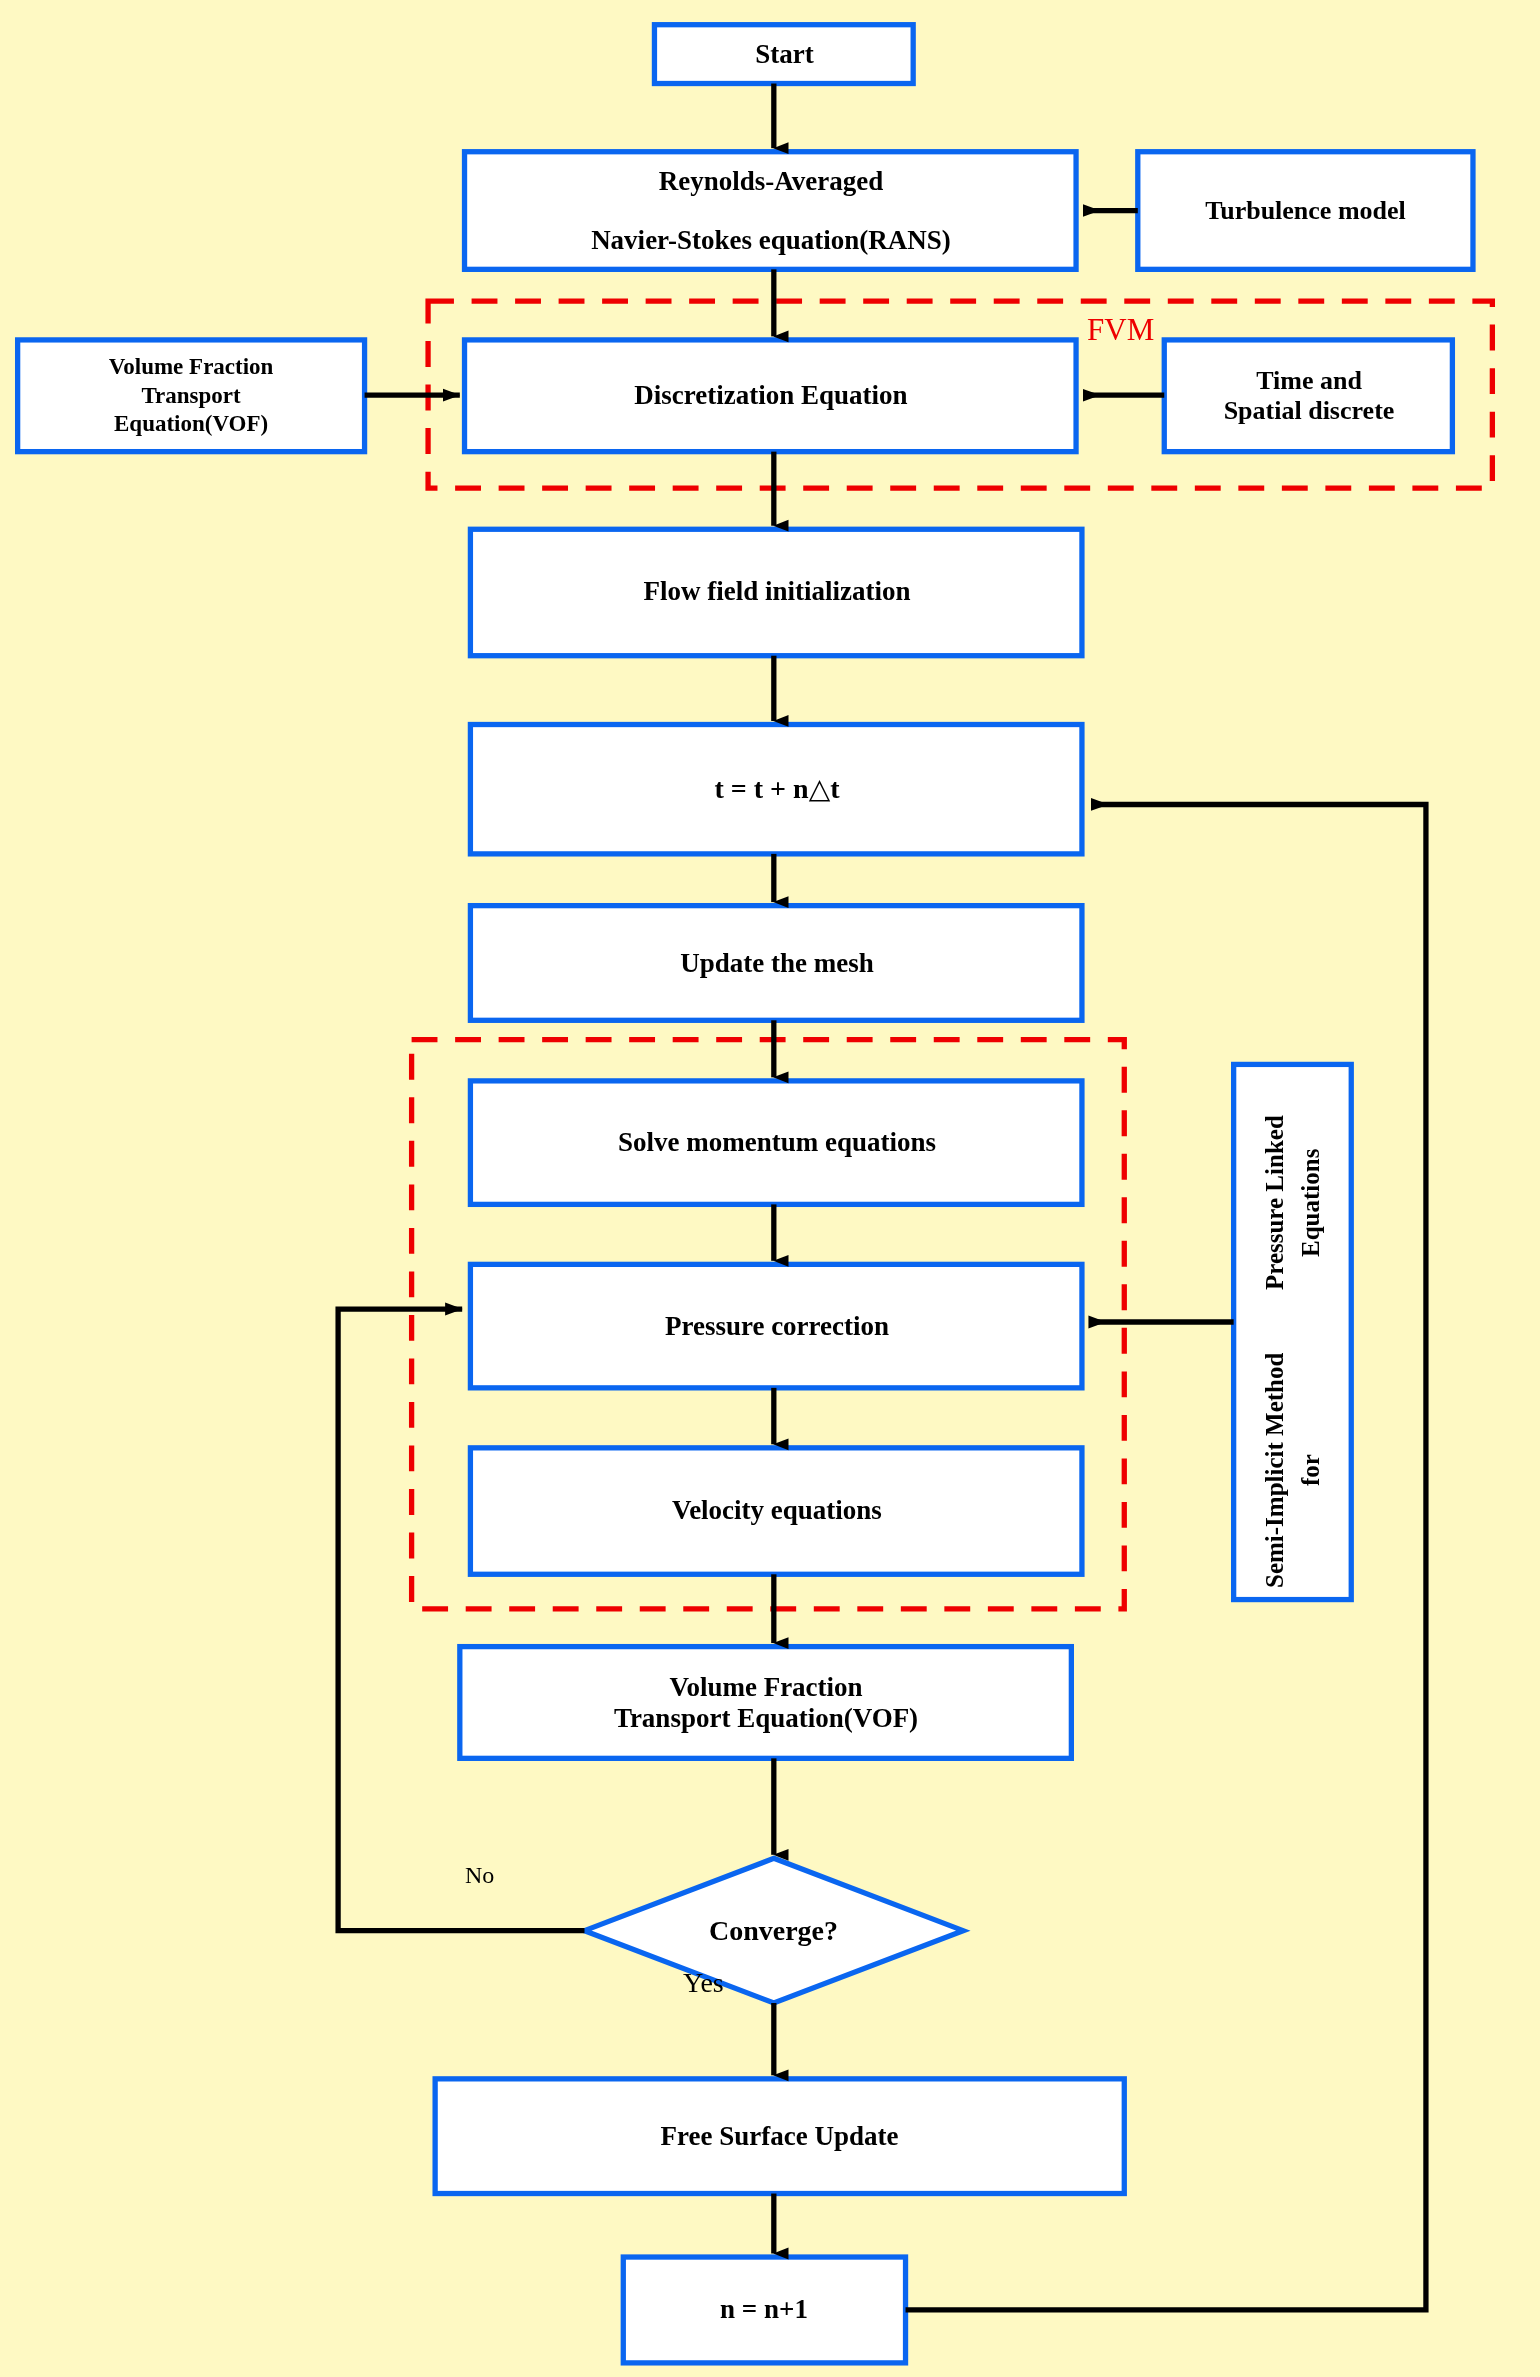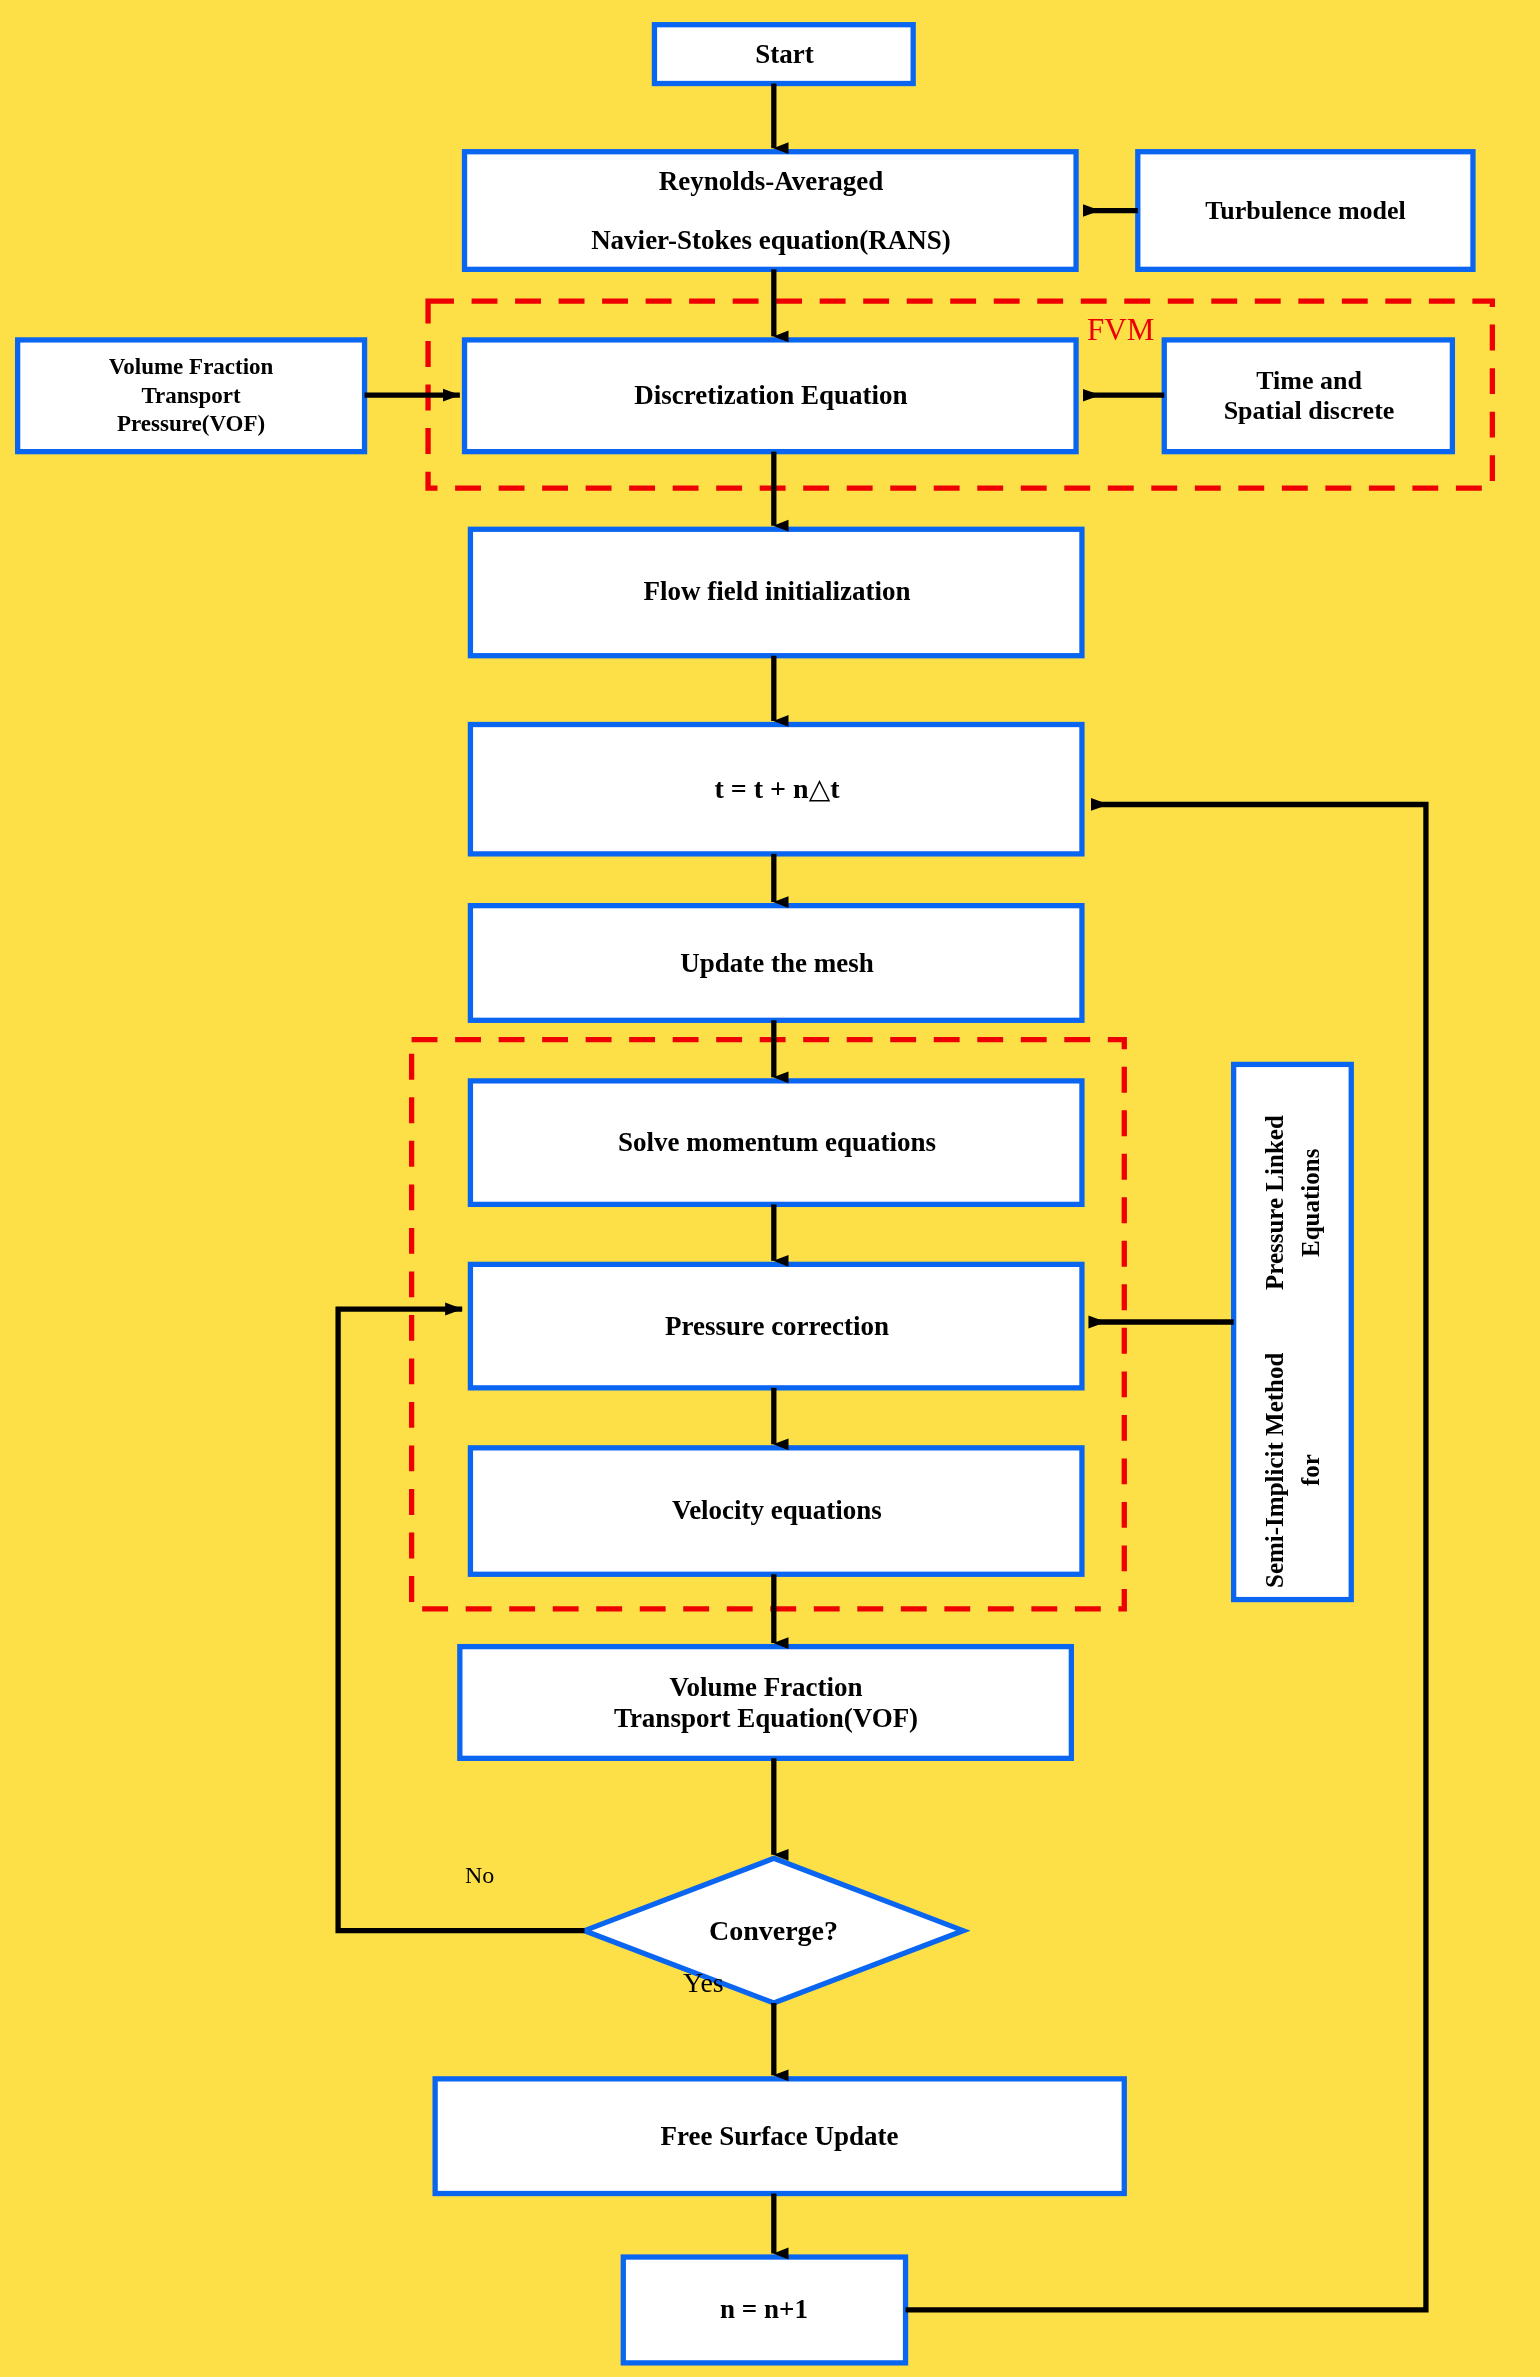--- a/index.html
+++ b/index.html
@@ -4,21 +4,21 @@
 <style>
   html, body {
     margin: 0;
     padding: 0;
     background: #ffffff;
   }
   #stage {
     position: relative;
     width: 1540px;
     height: 2377px;
-    background: #fde047;
+    background: #fef9c3;
     font-family: "Liberation Serif", "DejaVu Serif", serif;
   }
   svg.layer {
     position: absolute;
     top: 0; left: 0;
     width: 1540px;
     height: 2377px;
     overflow: visible;
   }
   .node-text {
@@ -164,21 +164,21 @@
     <span>Navier-Stokes equation(RANS)</span>
   </div>
 
   <div class="node-text" style="left:1138px; top:152px; width:335px; height:118px; font-size:26px;align-items:center;">
     <span>Turbulence model</span>
   </div>
 
   <div class="node-text" style="left:17.6px; top:340px; width:347px; height:112px; font-size:23px; line-height:1.24;">
     <span>Volume Fraction</span>
     <span>Transport</span>
-    <span>Pressure(VOF)</span>
+    <span>Equation(VOF)</span>
   </div>
 
   <div class="node-text" style="left:465px; top:340px; width:612px; height:112px; font-size:27px;text-align:right;">
     <span>Discretization Equation</span>
   </div>
 
   <div class="node-text" style="left:1165px; top:340px; width:288px; height:112px; font-size:26px;">
     <span>Time  and</span>
     <span>Spatial discrete</span>
   </div>

